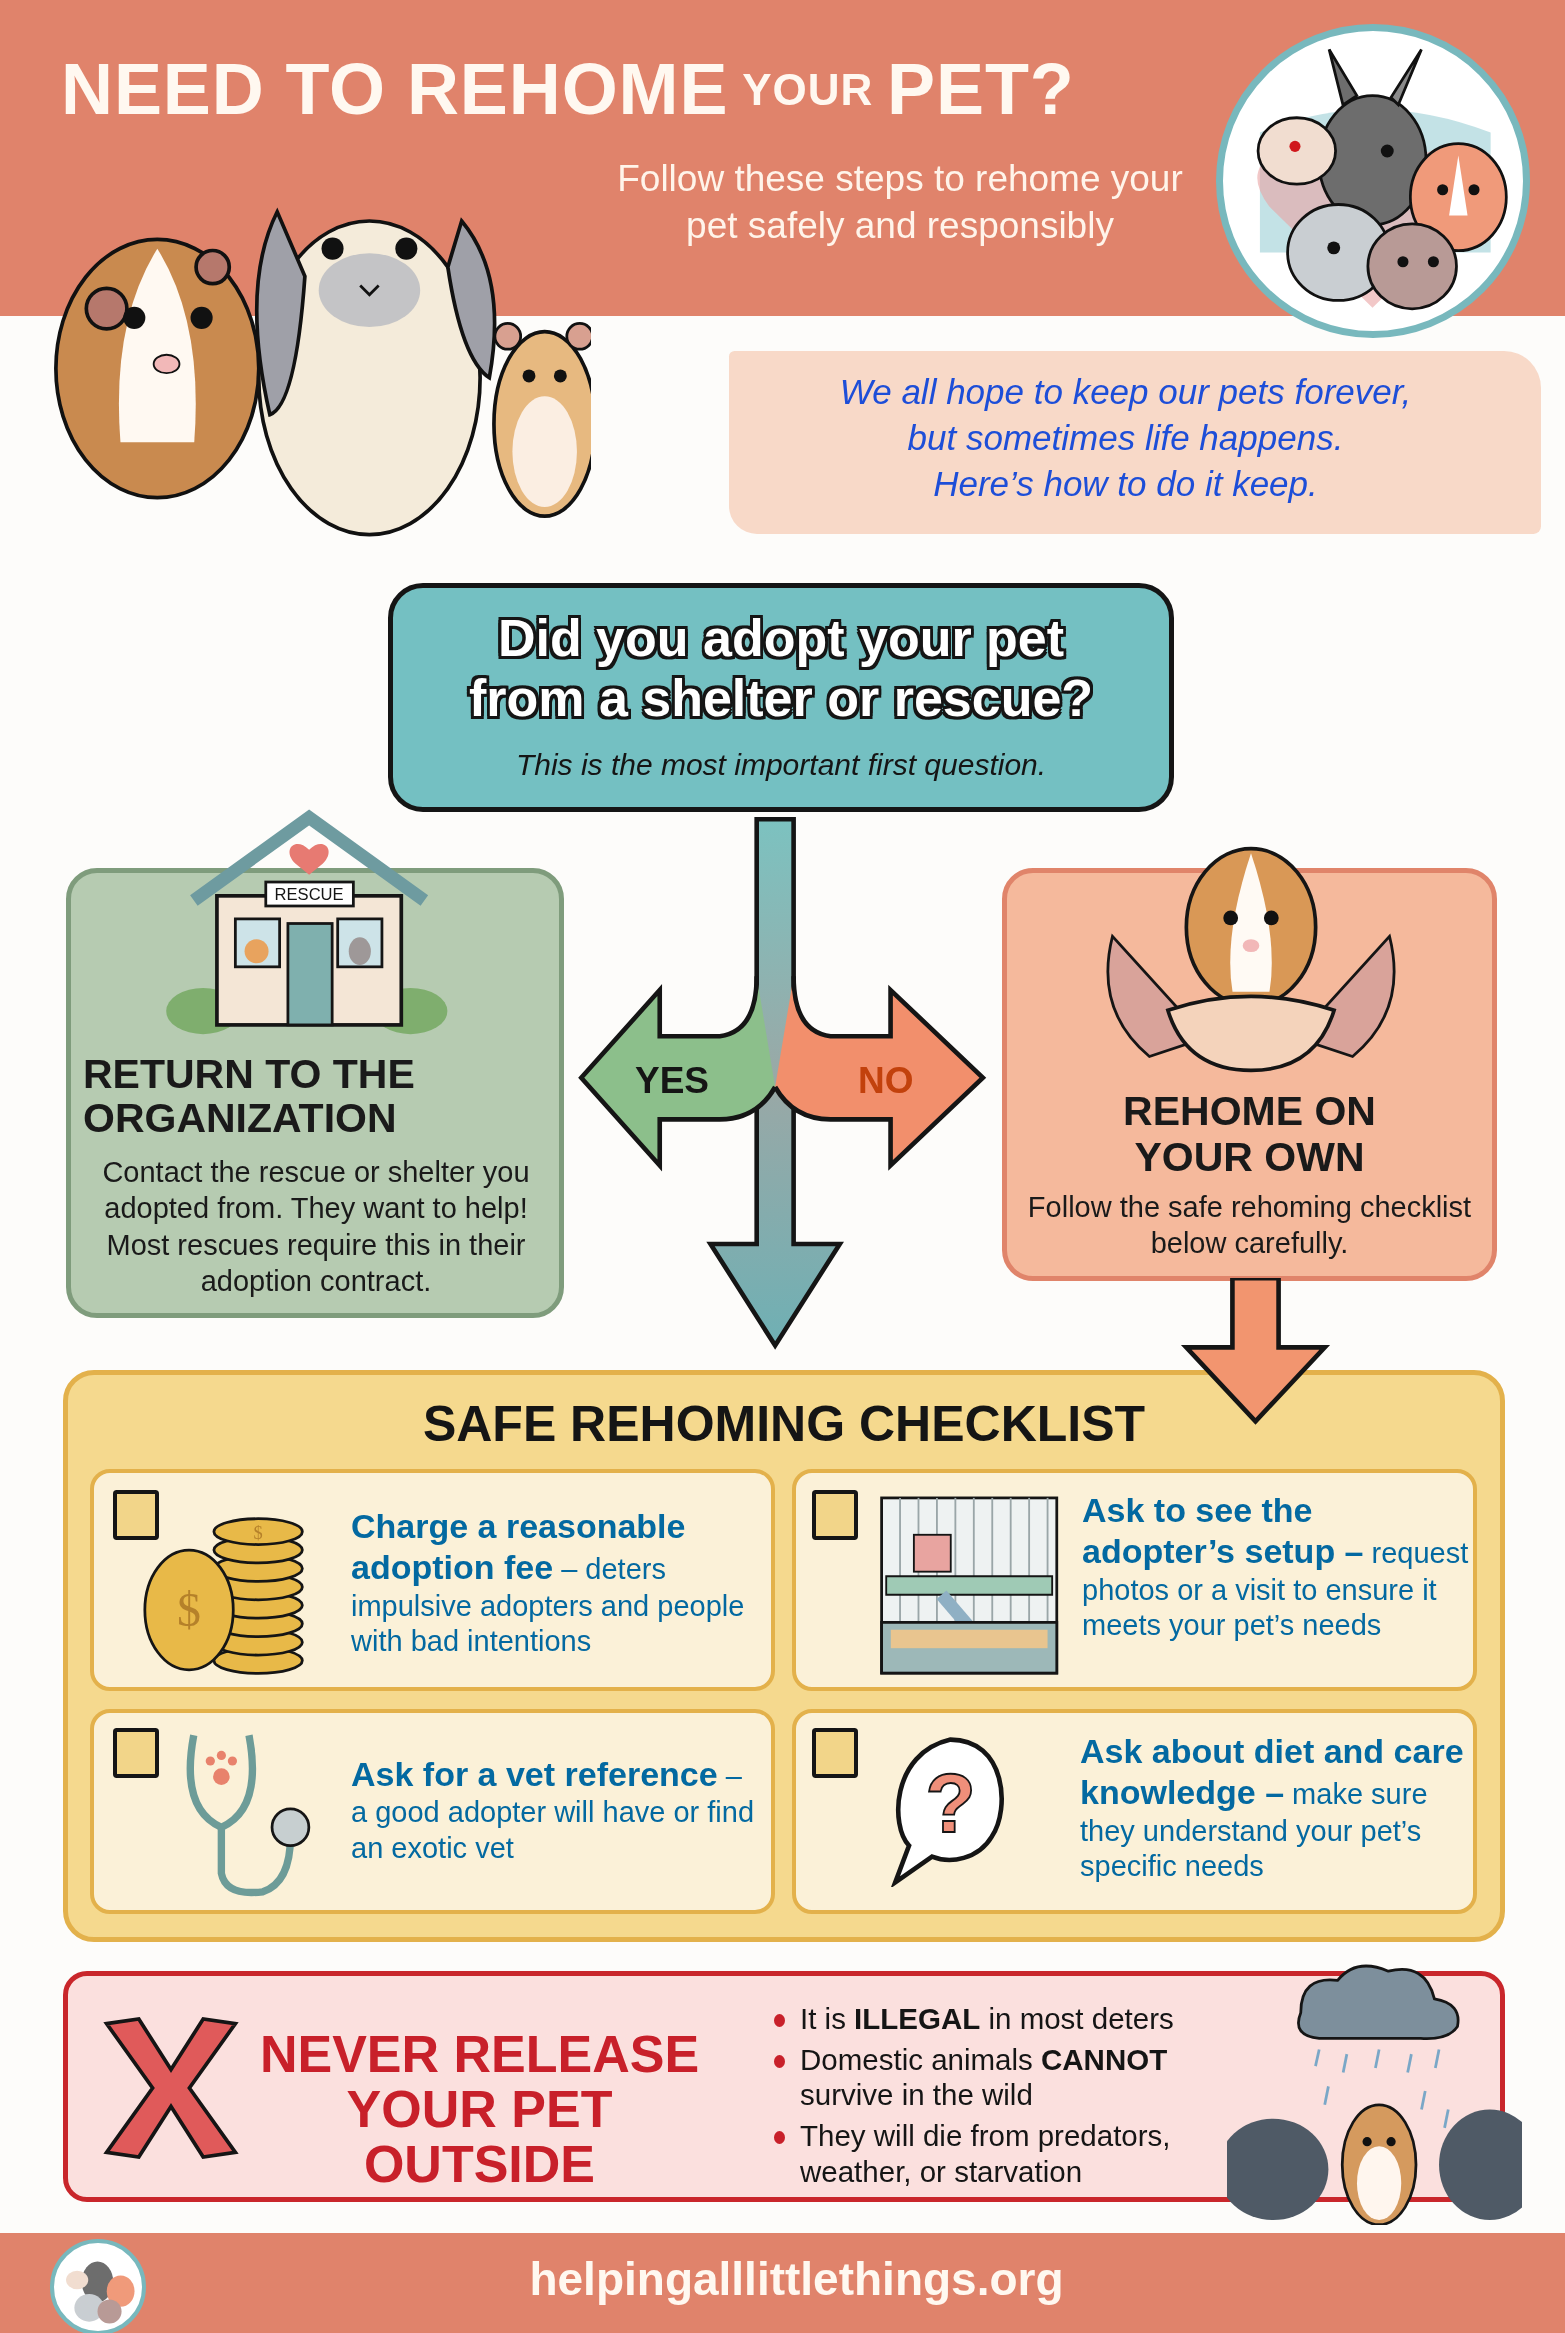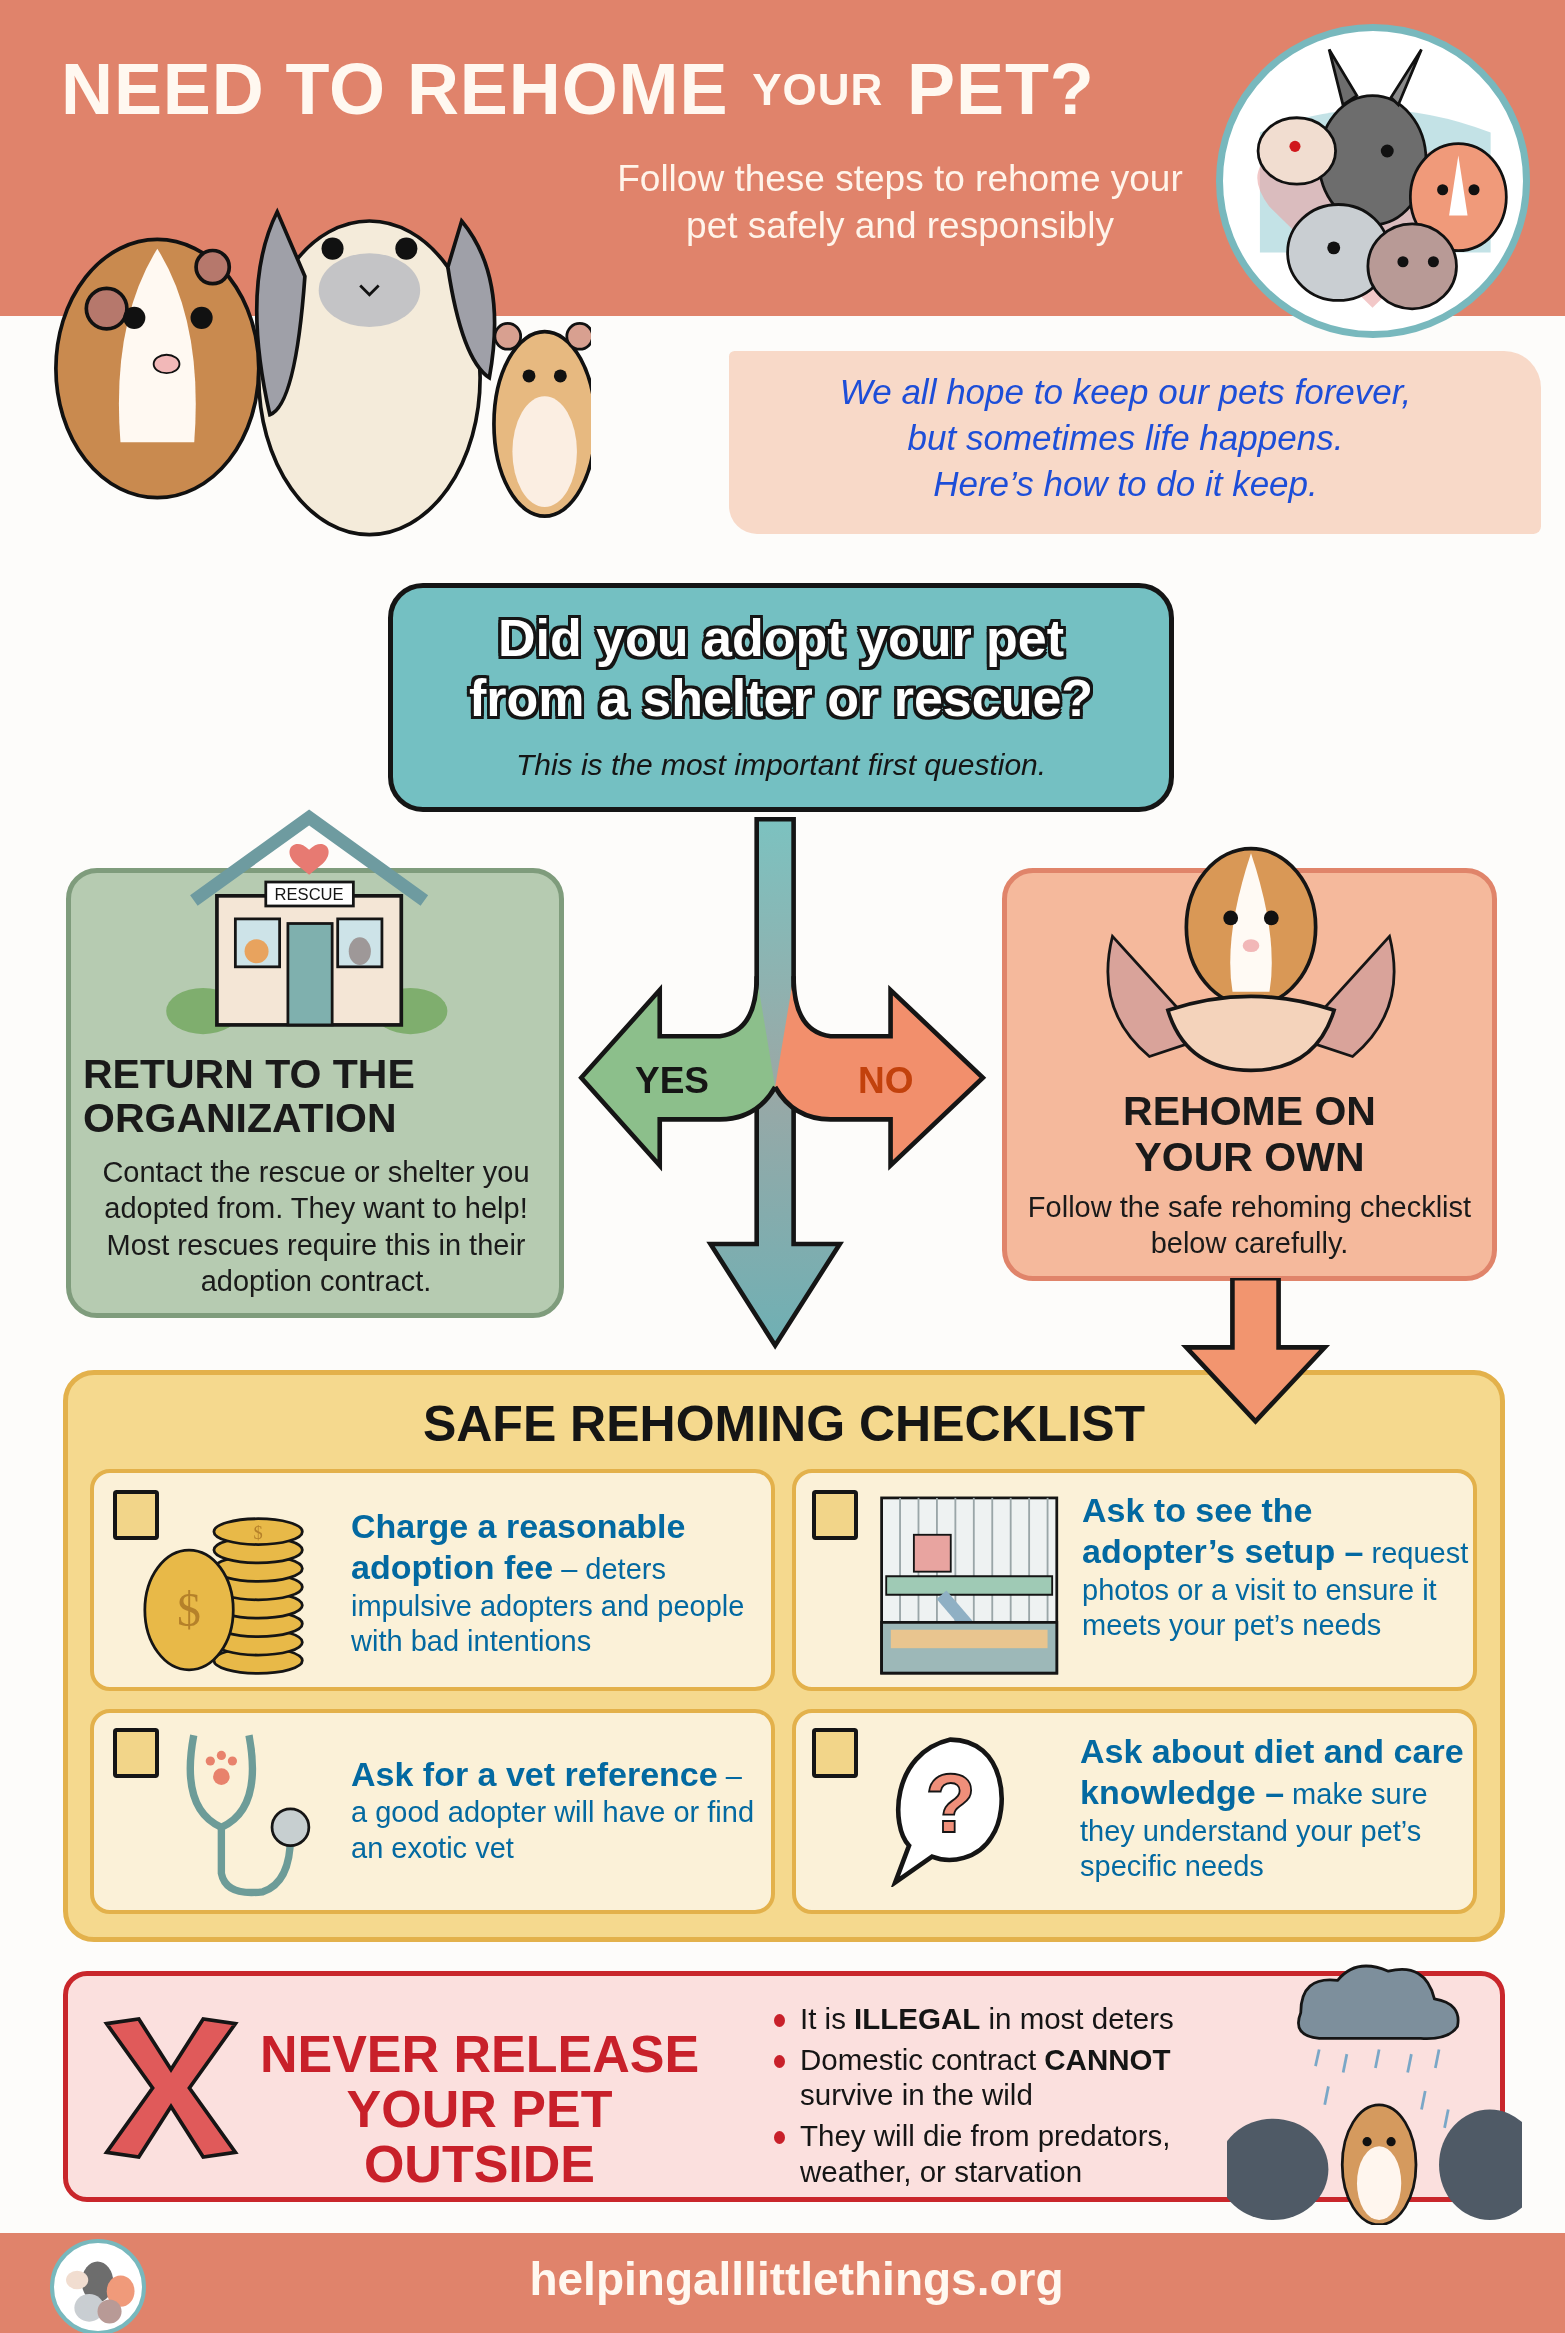--- a/index.html
+++ b/index.html
@@ -4,21 +4,21 @@
 <style>
   * { box-sizing: border-box; margin: 0; padding: 0; }
   html, body { width: 1565px; height: 2333px; background: #fdfcfa; overflow: hidden; }
   body { position: relative; font-family: "Liberation Sans", "DejaVu Sans", sans-serif; color: #1a1a1a; }
 
   .abs { position: absolute; }
 
   
   .header-band { left: 0; top: 0; width: 1565px; height: 316px; background: #e0836b; }
   .main-title { left: 61px; top: 48px; font-size: 72px; font-weight: 800; color: #fff8f0; letter-spacing: 0.9px; white-space: nowrap; }
-  .main-title .small { font-size: 44px; vertical-align: 9.2px; margin: 0 24px; }
+  .main-title .small { font-size: 44px; vertical-align: 9.2px; margin: 0 14px; }
   .subtitle { left: 591px; top: 155px; width: 618px; font-size: 37px; color: #fff4ea; line-height: 1.28; text-align: center; font-family: "Liberation Sans Narrow", "Liberation Sans", sans-serif; }
 
   .logo-circle { left: 1216px; top: 24px; width: 314px; height: 314px; border-radius: 50%; background: #ffffff; border: 7.4px solid #78b8bd; overflow: hidden; }
 
   .intro-banner { left: 729px; top: 351px; width: 812px; height: 183px; background: #f8d9c8; border-radius: 5.5px 37px 7.4px 28px; }
   .intro-text { left: 738px; top: 369px; width: 775px; text-align: center; font-size: 35px; font-style: italic; line-height: 1.32; color: #1d4ed8; }
 
   
   .question-box { left: 388px; top: 583px; width: 786px; height: 229px; background: #74c0c2; border: 5.5px solid #151515; border-radius: 35px; }
   .question-title { left: 397px; top: 609px; width: 768px; text-align: center; font-size: 52px; font-weight: 800; line-height: 1.15; color: #ffffff;
@@ -297,21 +297,21 @@
   <svg width="138" height="148" viewBox="0 0 150 160">
     <path d="M5 10 L40 5 L75 60 L110 5 L145 10 L95 80 L145 150 L110 155 L75 100 L40 155 L5 150 L55 80Z" fill="#e05a5a" stroke="#151515" stroke-width="4"></path>
   </svg>
 </div>
 <div class="abs warn-title">
   <div>NEVER RELEASE</div>
   <div>YOUR PET OUTSIDE</div>
 </div>
 <ul class="abs warn-list">
   <li><span>It is </span><b>ILLEGAL</b><span> in most deters</span></li>
-  <li><span>Domestic contract </span><b>CANNOT</b><span> survive in the wild</span></li>
+  <li><span>Domestic animals </span><b>CANNOT</b><span> survive in the wild</span></li>
   <li><span>They will die from predators, weather, or starvation</span></li>
 </ul>
 <div class="abs" style="left:1227px; top:1957px; width:295px; height:268px;">
   <svg width="295" height="268" viewBox="0 0 320 290">
     <path d="M80 60 Q80 20 120 25 Q140 0 175 15 Q215 5 225 45 Q255 50 250 75 Q240 90 210 88 L100 88 Q70 85 80 60Z" fill="#7d8f9c" stroke="#151515" stroke-width="3"></path>
     <g stroke="#7aa7c7" stroke-width="3">
       <line x1="100" y1="100" x2="96" y2="118"></line>
         <line x1="130" y1="105" x2="126" y2="125"></line>
         <line x1="165" y1="100" x2="161" y2="120"></line>
       <line x1="200" y1="105" x2="196" y2="125"></line>

